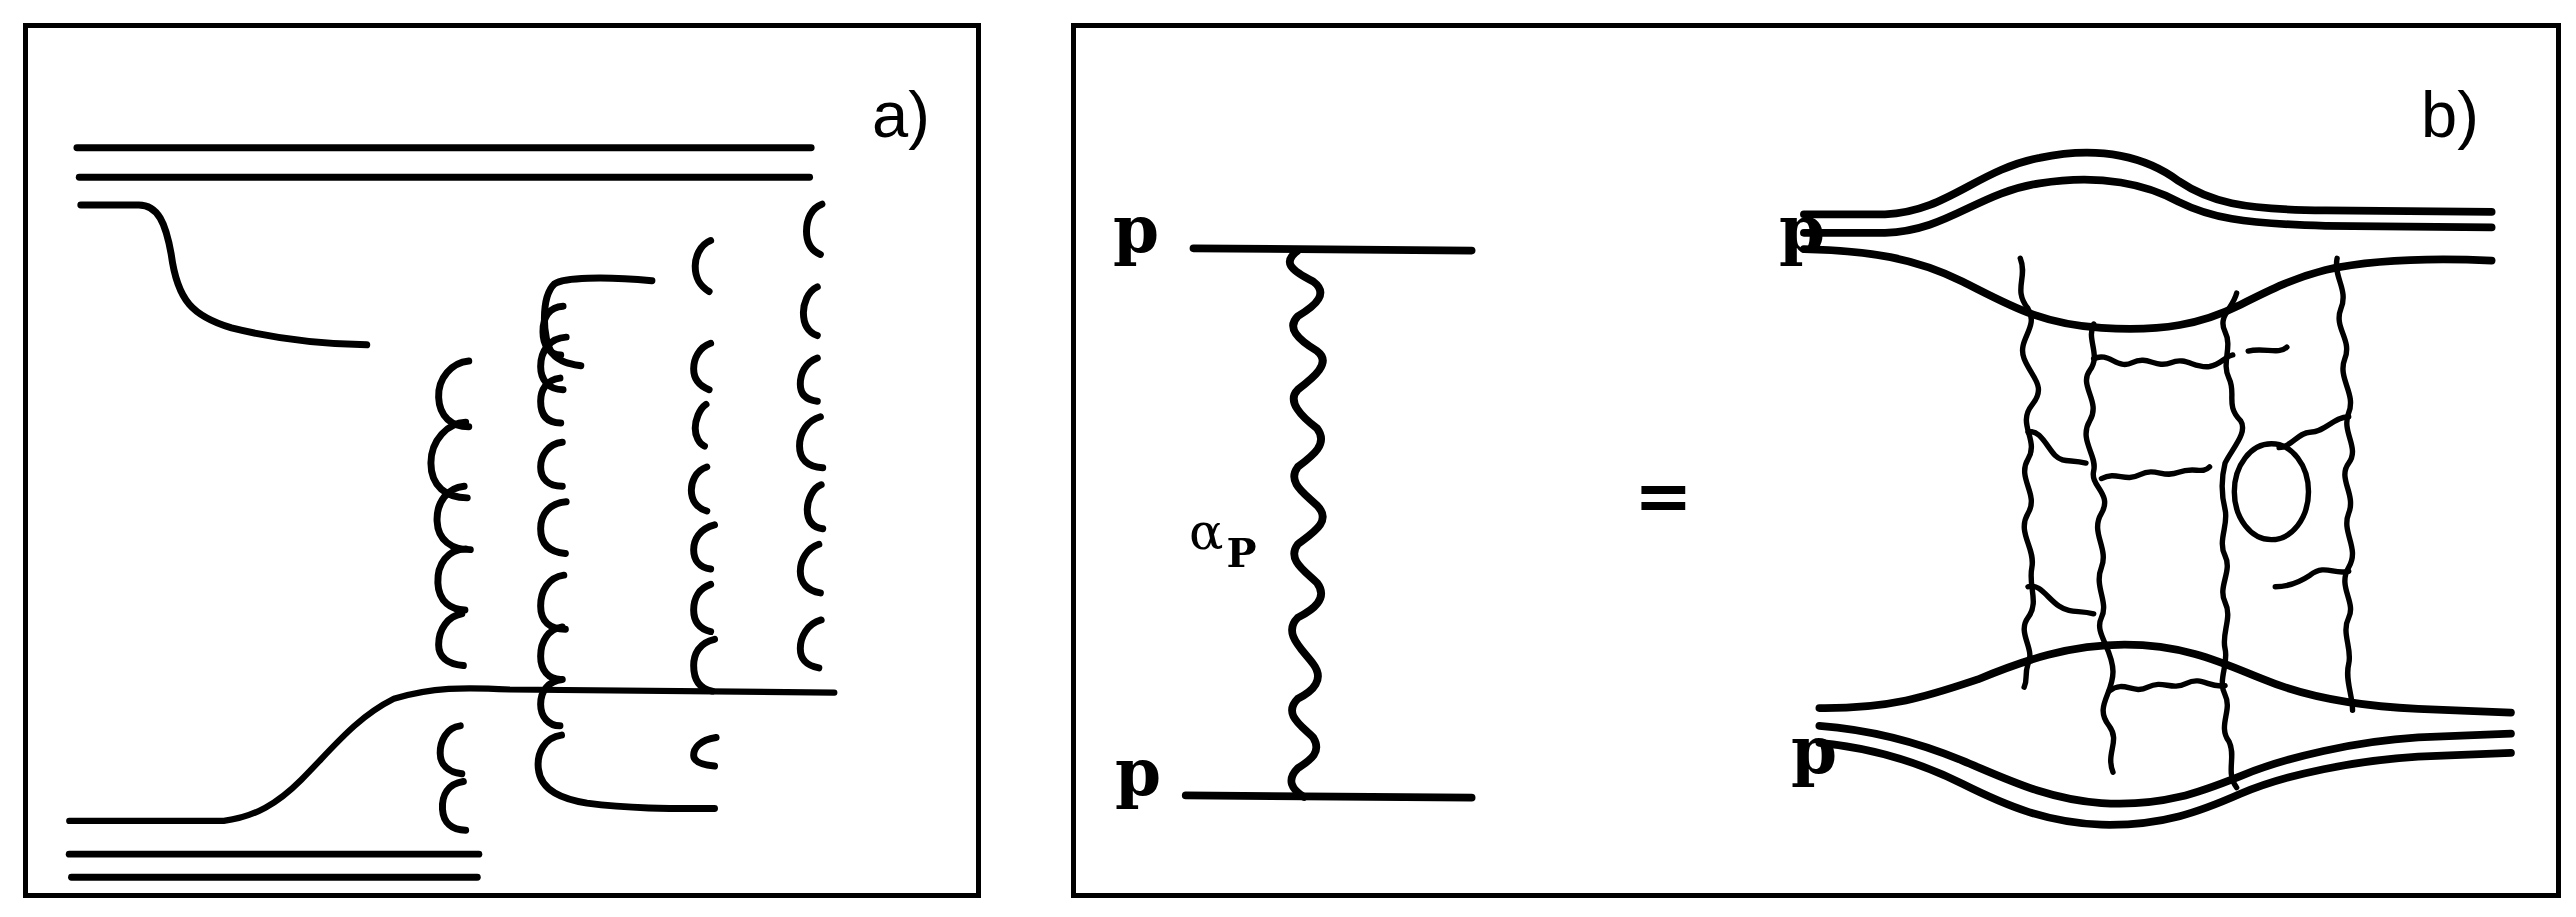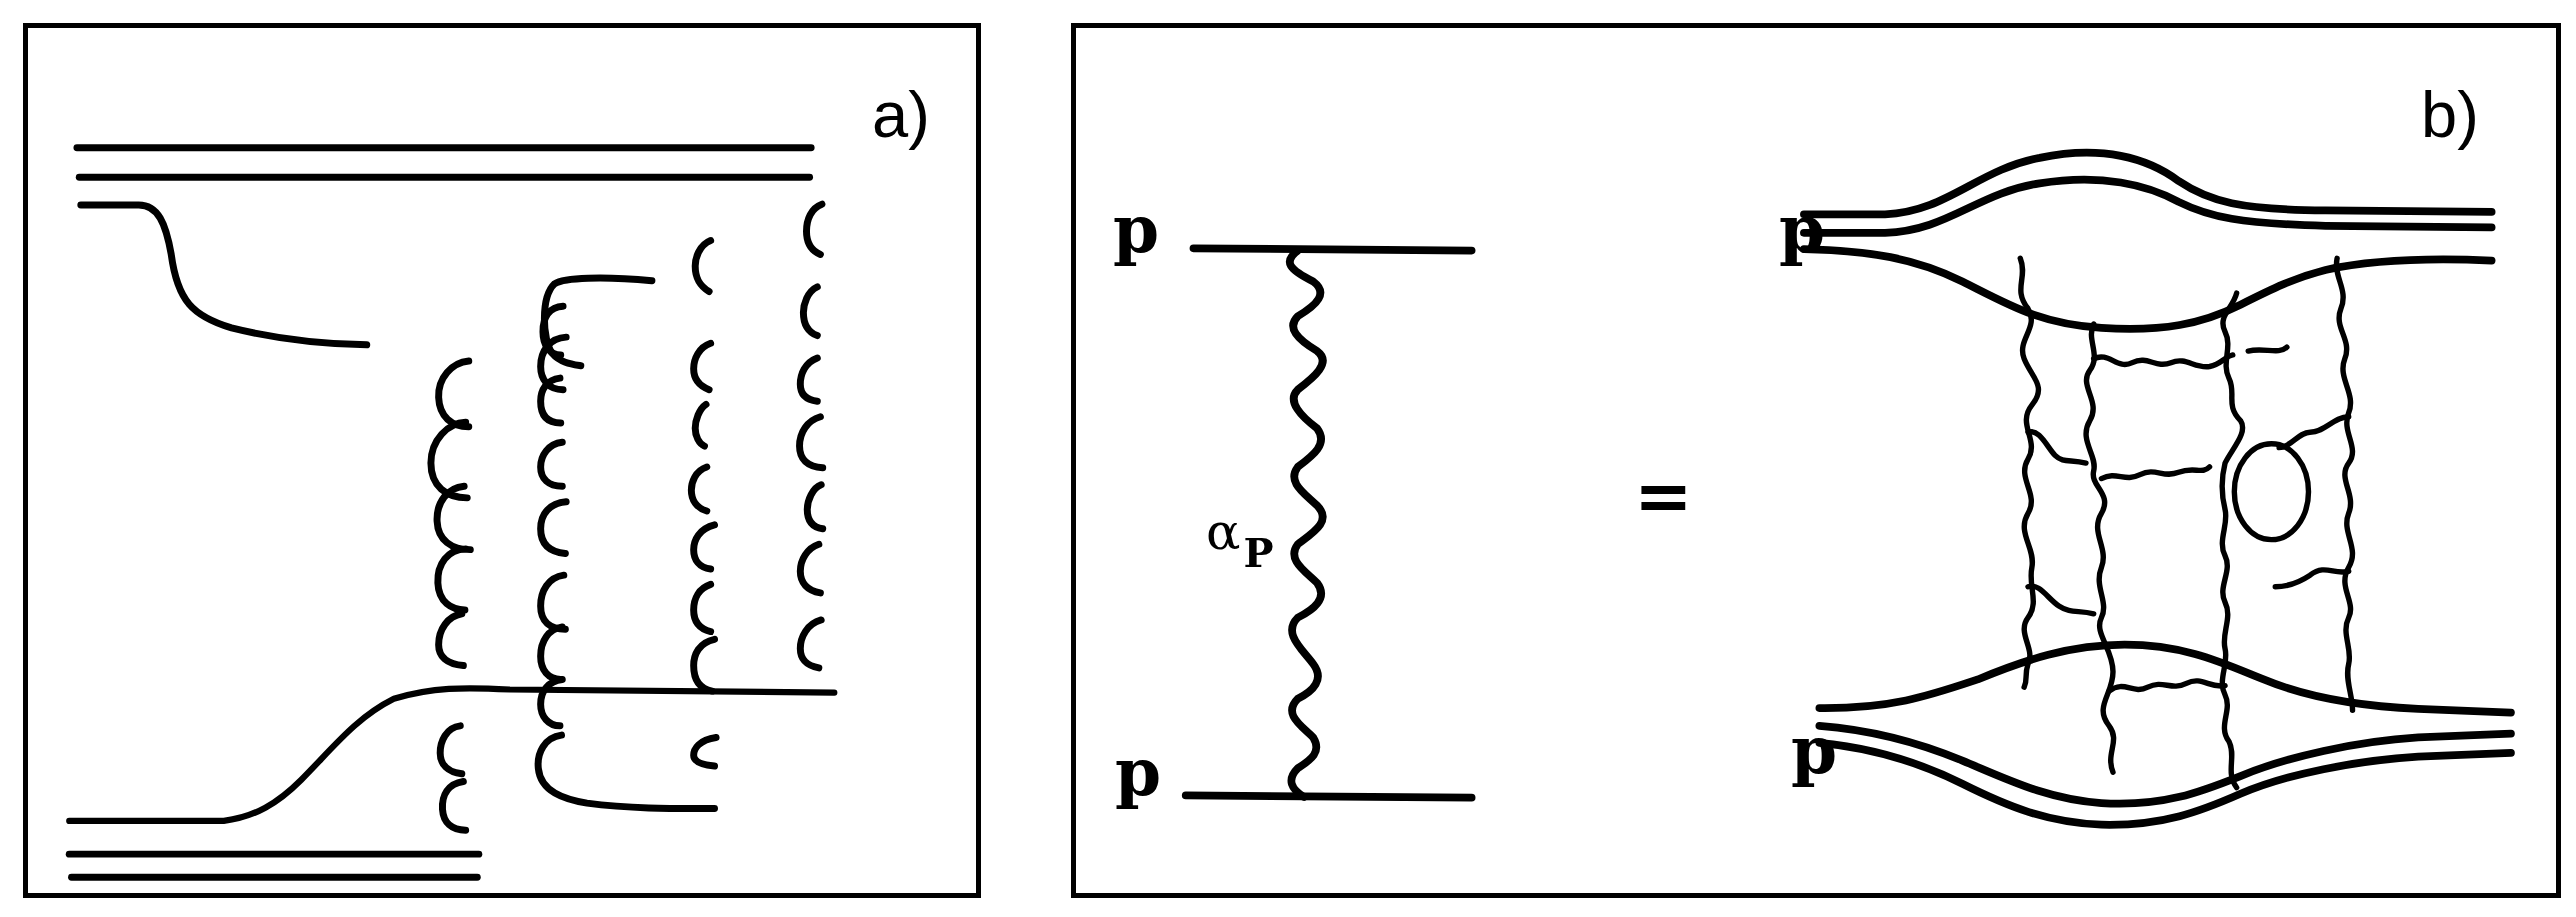--- a/index.html
+++ b/index.html
@@ -10,21 +10,21 @@
   .panel-label { position: absolute; font-family: "Liberation Sans", sans-serif; font-size: 65px; color: #000; line-height: 1; }
   #label-a { left: 844px; top: 54px; }
   #label-b { left: 1345px; top: 54px; }
   svg.drawing { position: absolute; left: 0; top: 0; }
   .math { position: absolute; font-family: "DejaVu Serif", serif; font-weight: bold; color: #000; line-height: 1; }
   .p-label { font-size: 66px; }
   #p-top-left { left: 37px; top: 168px; }
   #p-bottom-left { left: 39px; top: 711px; }
   #p-top-right { left: 703px; top: 168px; }
   #p-bottom-right { left: 715px; top: 689px; }
-  #alpha-label { left: 130px; top: 478px; font-size: 51px; font-weight: normal; }
+  #alpha-label { left: 113px; top: 478px; font-size: 51px; font-weight: normal; }
   #alpha-label sub { font-size: 40px; font-weight: bold; vertical-align: -0.45em; margin-left: 3.1px; }
   #equals-sign { left: 558px; top: 433px; font-size: 70px; font-family: "DejaVu Sans", sans-serif; }
 </style>
 </head>
 <body>
 
 <div id="panel-a" class="panel">
   <span id="label-a" class="panel-label">a)</span>
   <svg class="drawing" width="948" height="864" viewBox="37 37 1226 1118">
     <g fill="none" stroke="#000" stroke-linecap="round">

